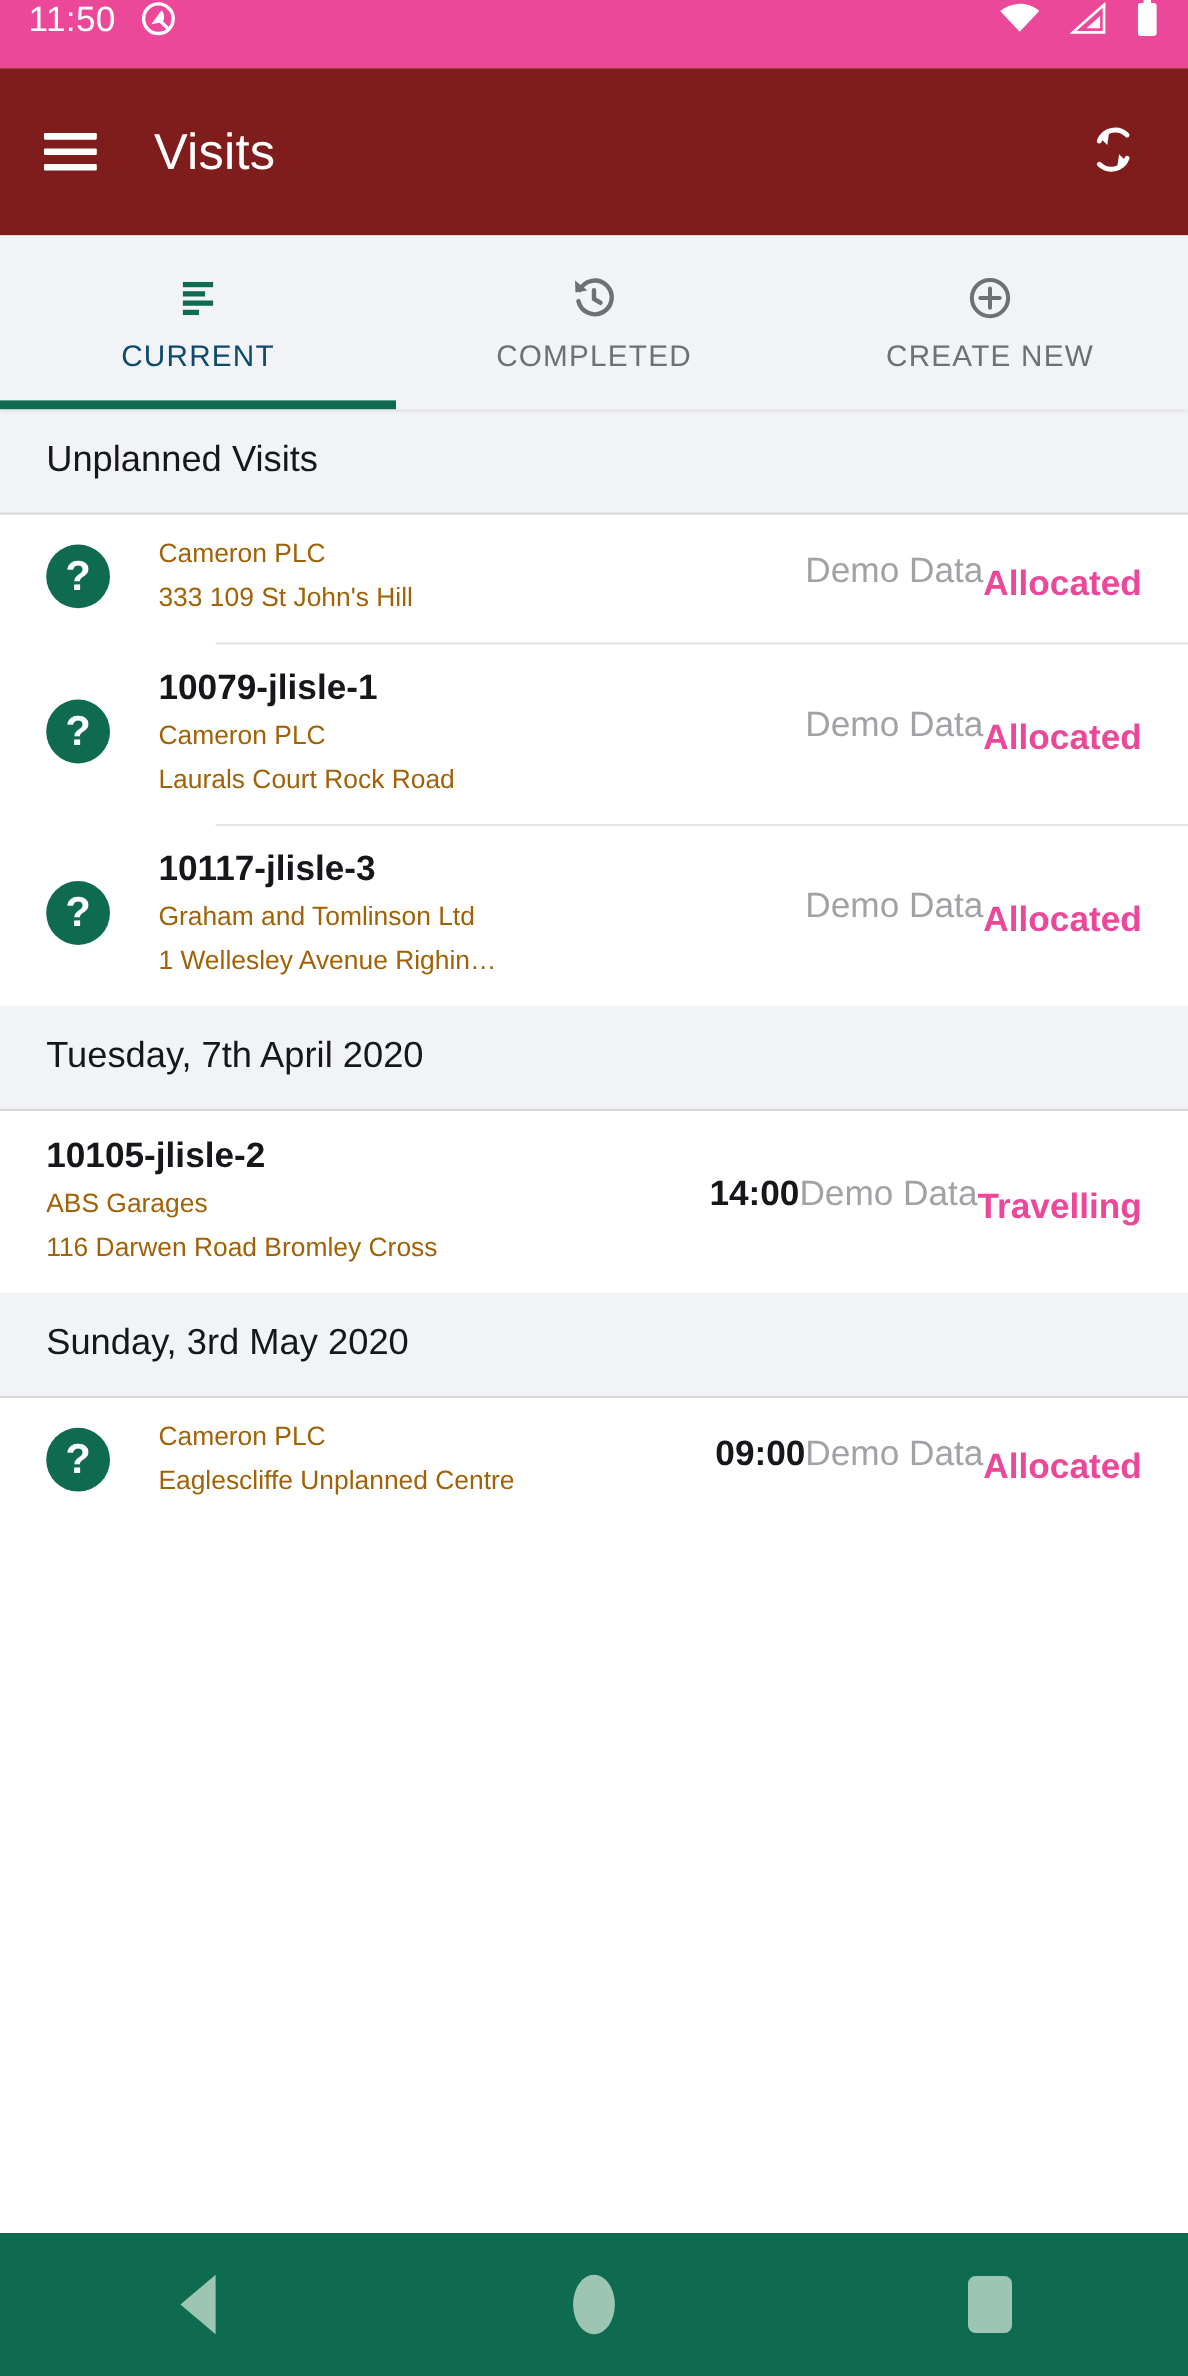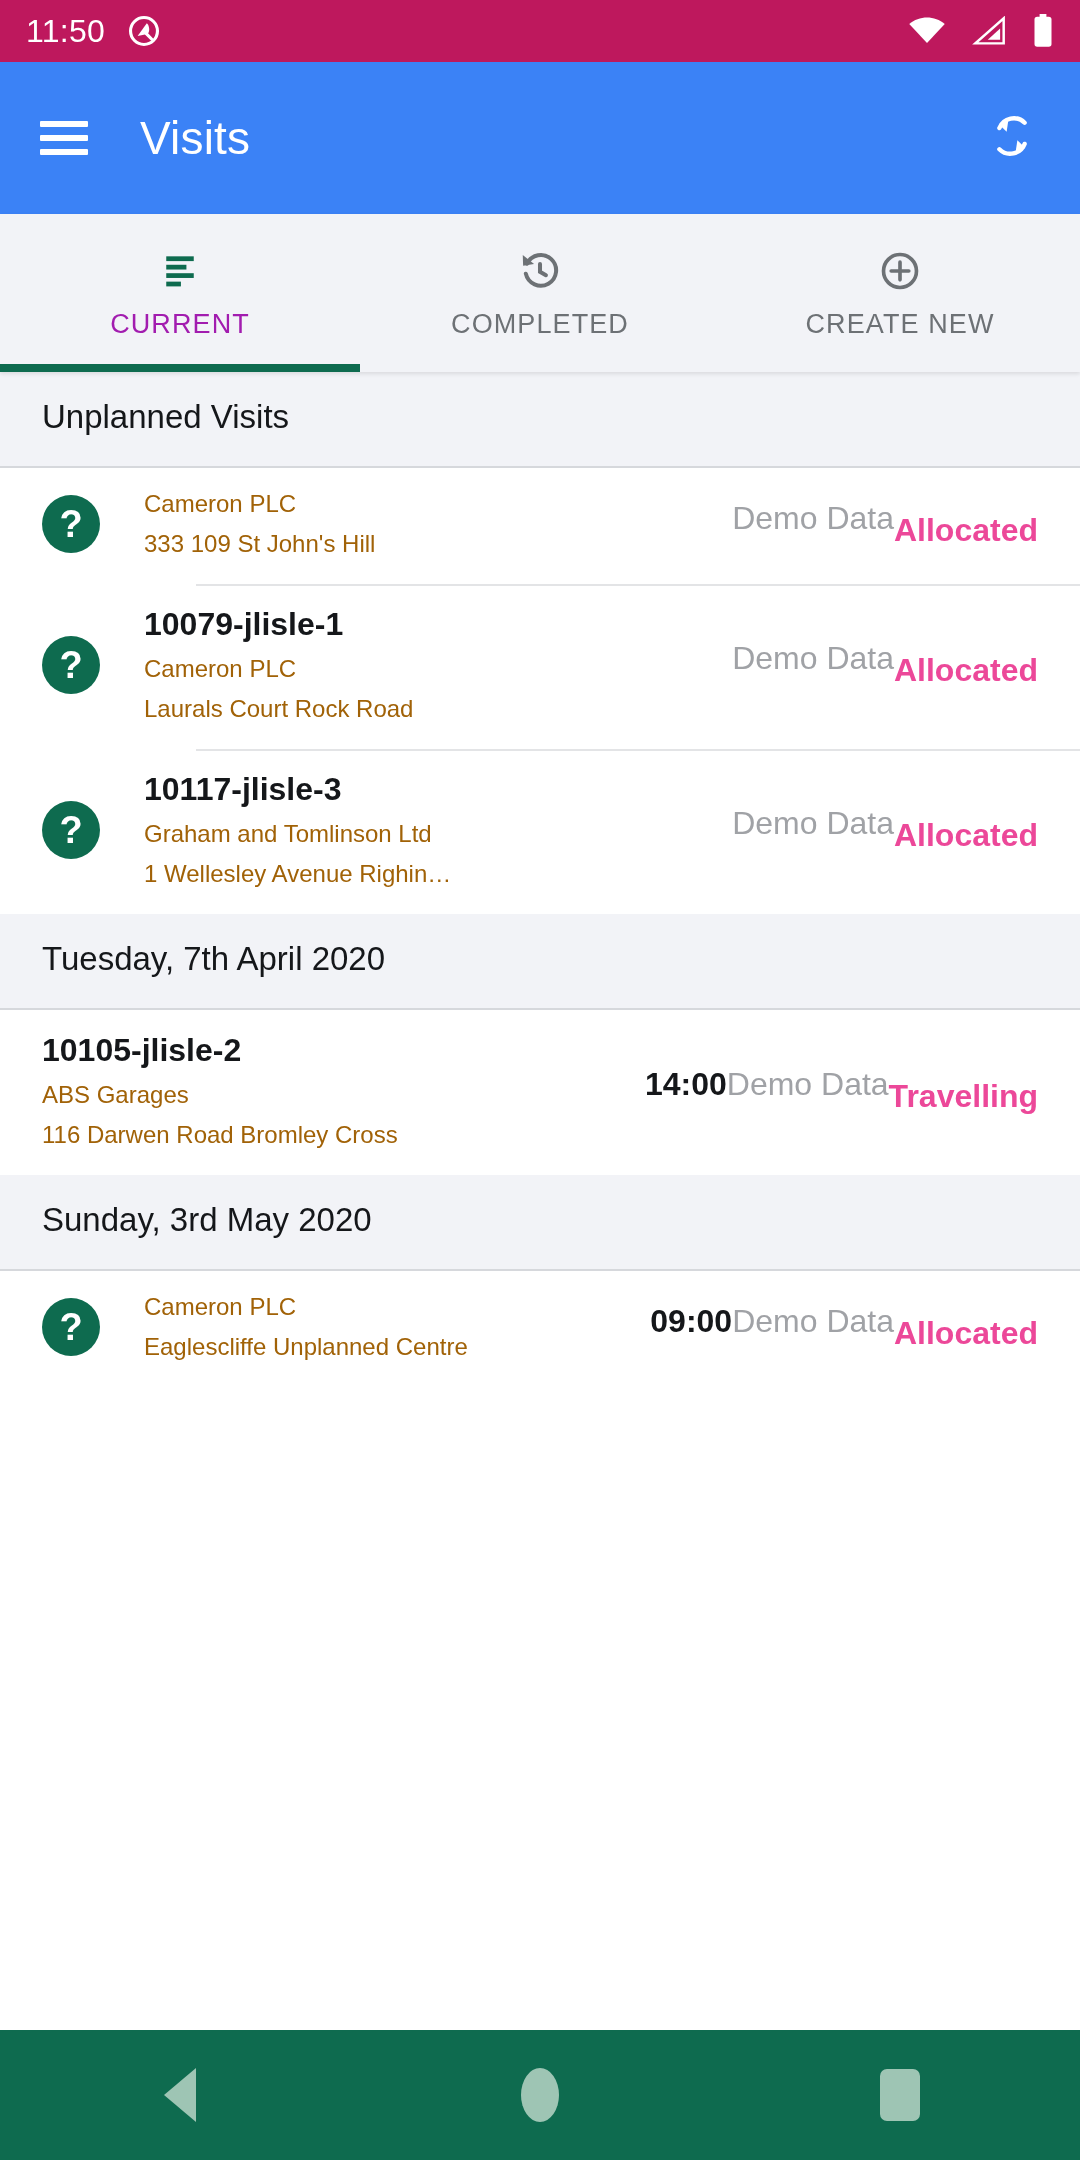--- a/index.html
+++ b/index.html
@@ -7,53 +7,53 @@
     width:1080px; height:2160px;
     background:#ffffff;
     font-family:"Liberation Sans", sans-serif;
     -webkit-font-smoothing:antialiased;
     overflow:hidden;
   }
   #screen { width:1080px; height:2160px; position:relative; display:flex; flex-direction:column; background:#ffffff; }
 
   
   .status-bar {
-    height:62px; background:#be185d; color:#ffffff;
-    display:flex; align-items:center; padding:0 26px;
+    height:62px; background:#ec4899; color:#ffffff;
+    display:flex; align-items:flex-start; padding:0 26px;
     flex:0 0 62px;
   }
   .status-left { display:flex; align-items:center; gap:22px; }
   .status-time { font-size:32px; letter-spacing:0.3px; line-height:1; }
   .status-right { margin-left:auto; display:flex; align-items:center; gap:26px; }
   .sb-icon { display:block; }
 
   
   .app-bar {
-    height:152px; background:#3b82f6;
+    height:152px; background:#7f1d1d;
     display:flex; align-items:center; padding:0 40px;
     flex:0 0 152px;
   }
   .hamburger { width:48px; height:34px; display:flex; flex-direction:column; justify-content:space-between; cursor:pointer; }
   .hamburger span { display:block; height:6px; background:#ffffff; border-radius:1px; }
   .app-title { color:#ffffff; font-size:46px; margin-left:52px; letter-spacing:0.2px; }
   .app-actions { margin-left:auto; display:flex; align-items:center; }
 
   
   .tab-bar {
     height:158px; background:#F2F3F7; display:flex; position:relative;
     flex:0 0 158px;
     box-shadow:0 2px 4px rgba(0,0,0,0.10);
     z-index:3;
   }
   .tab {
     flex:1 1 33.333%; display:flex; flex-direction:column;
     align-items:center; justify-content:center; gap:14px; cursor:pointer;
   }
   .tab-label { font-size:27px; letter-spacing:1.1px; color:#6D7175; }
-  .tab.active .tab-label { color:#a21caf; }
+  .tab.active .tab-label { color:#0c4a6e; }
   .tab-icon { height:48px; display:flex; align-items:center; justify-content:center; }
   .tab-indicator {
     position:absolute; left:0; bottom:0; width:33.333%; height:8px; background:#0E6B4F;
   }
 
   
   .list { flex:1 1 auto; background:#ffffff; overflow:hidden; }
   .section-header {
     background:#F2F3F7; padding:26px 30px 30px 42px;
     border-bottom:2px solid #D6D8DC;

